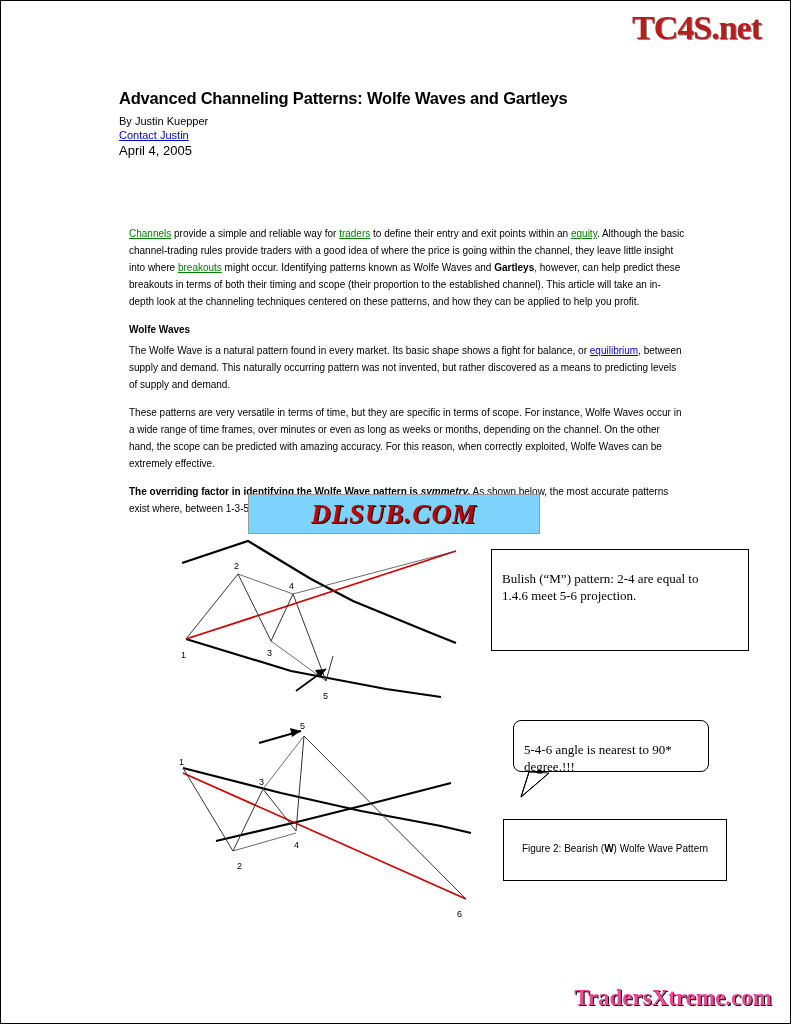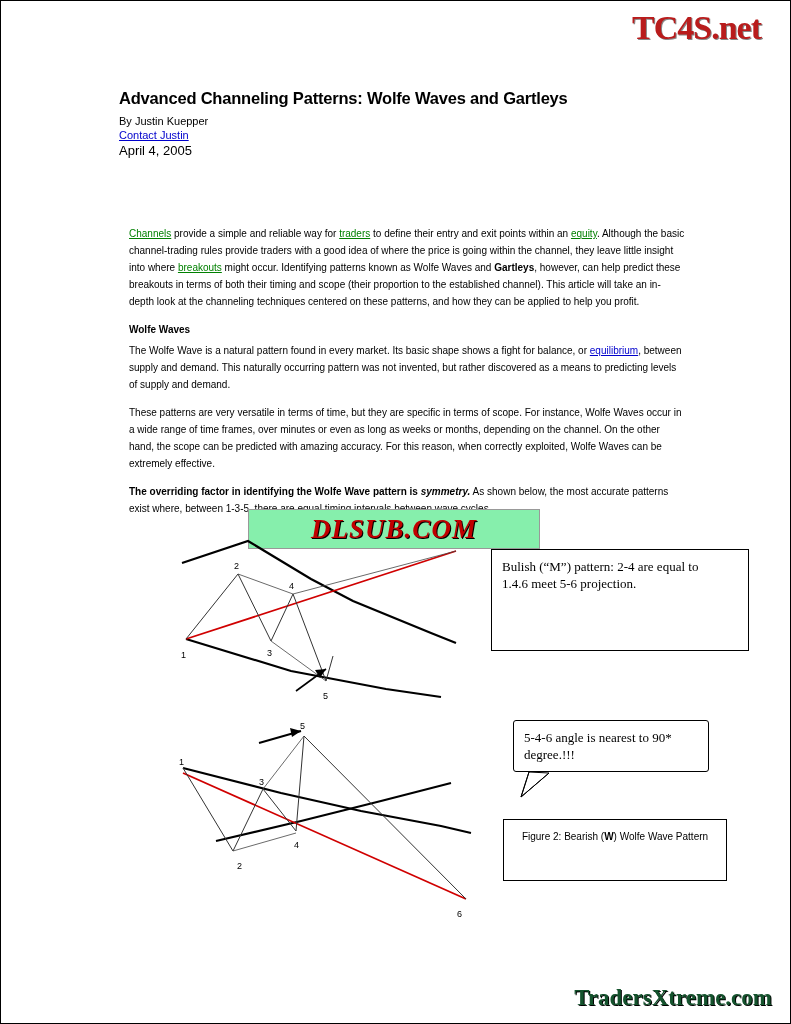--- a/index.html
+++ b/index.html
@@ -90,24 +90,24 @@
   a.lnk.blue {
     color: #0000cc;
   }
   b, strong { font-weight: bold; }
   i, em { font-style: italic; }
 
   
   .dlsub {
     position: absolute;
     left: 247px;
-    top: 508px;
+    top: 493px;
     width: 290px;
     height: 38px;
-    background: #86efac;
+    background: #7dd3fc;
     border: 1px solid #999999;
     display: flex;
     align-items: center;
     justify-content: center;
   }
   .dlsub span {
     font-family: "Liberation Serif", serif;
     font-weight: bold;
     font-style: italic;
     font-size: 27px;
@@ -124,35 +124,35 @@
     height: 420px;
   }
   
   .callout-box {
     position: absolute;
     border: 1px solid #000000;
     background: #ffffff;
     font-family: "Liberation Serif", serif;
     font-size: 13px;
     line-height: 17px;
-    padding: 8px 10px;
+    padding: 20px 10px;
     box-sizing: border-box;
   }
   #box-bullish {
     left: 490px;
     top: 548px;
     width: 258px;
     height: 102px;
   }
   #box-angle {
     left: 512px;
     top: 719px;
     width: 196px;
     height: 52px;
-    border-radius: 3px;
+    border-radius: 8px;
   }
   #box-figure2 {
     left: 502px;
     top: 818px;
     width: 224px;
     height: 62px;
   }
   #box-figure2 .cap {
     font-family: "Liberation Sans", sans-serif;
     font-size: 10px;
@@ -160,21 +160,21 @@
     display: block;
   }
   
   .footer {
     position: absolute;
     right: 18px;
     bottom: 12px;
     font-family: "Liberation Serif", serif;
     font-weight: bold;
     font-size: 23px;
-    color: #14532d;
+    color: #ec4899;
     text-shadow: 1px 1px 0 #000000;
   }
 </style>
 </head>
 <body>
 
 <div class="page">
 
   <div class="tc4s">TC4S.net</div>
 

